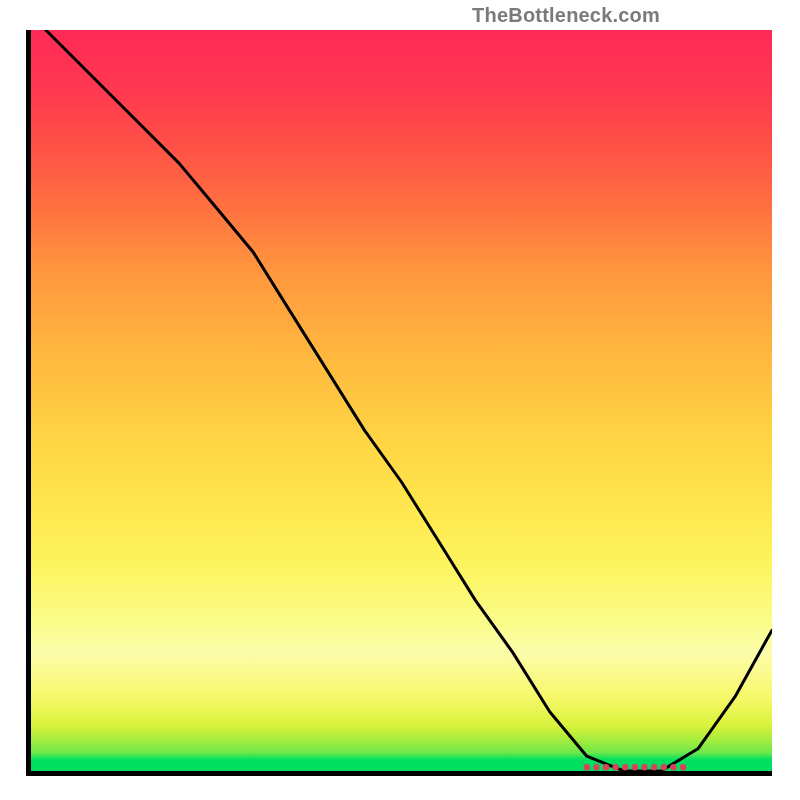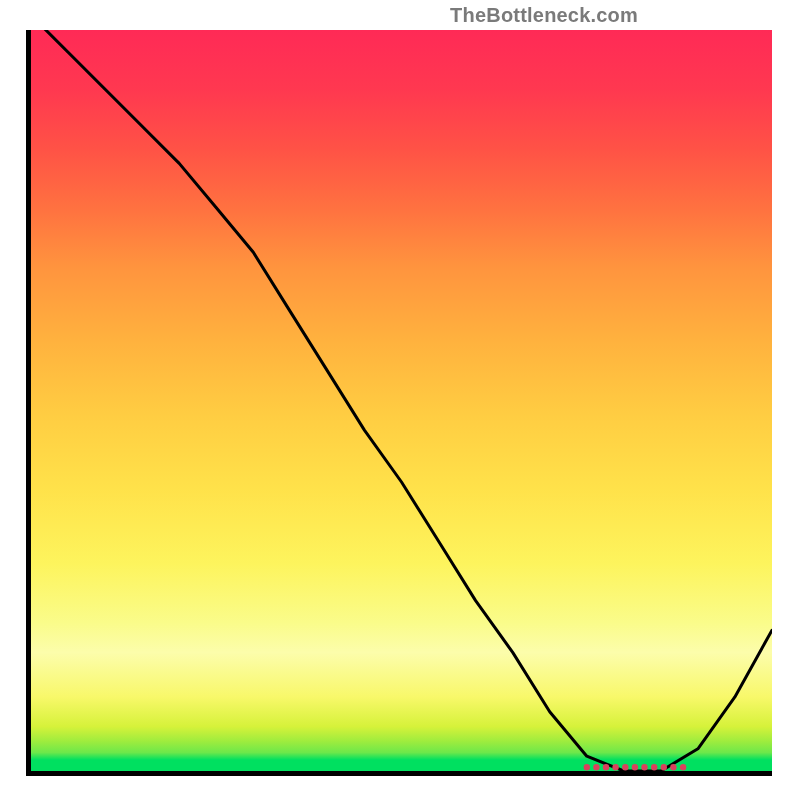--- a/index.html
+++ b/index.html
@@ -8,20 +8,21 @@
     width: 800px;
     height: 800px;
     background: #ffffff;
     font-family: Arial, Helvetica, sans-serif;
     overflow: hidden;
   }
   .wrap {
     position: relative;
     width: 652px;
     height: 800px;
+    padding-left: 22px;
   }
   .watermark {
     position: absolute;
     top: 4px;
     right: 14px;
     font-size: 20px;
     font-weight: 600;
     color: #7a7a7a;
     letter-spacing: 0.2px;
     z-index: 10;

